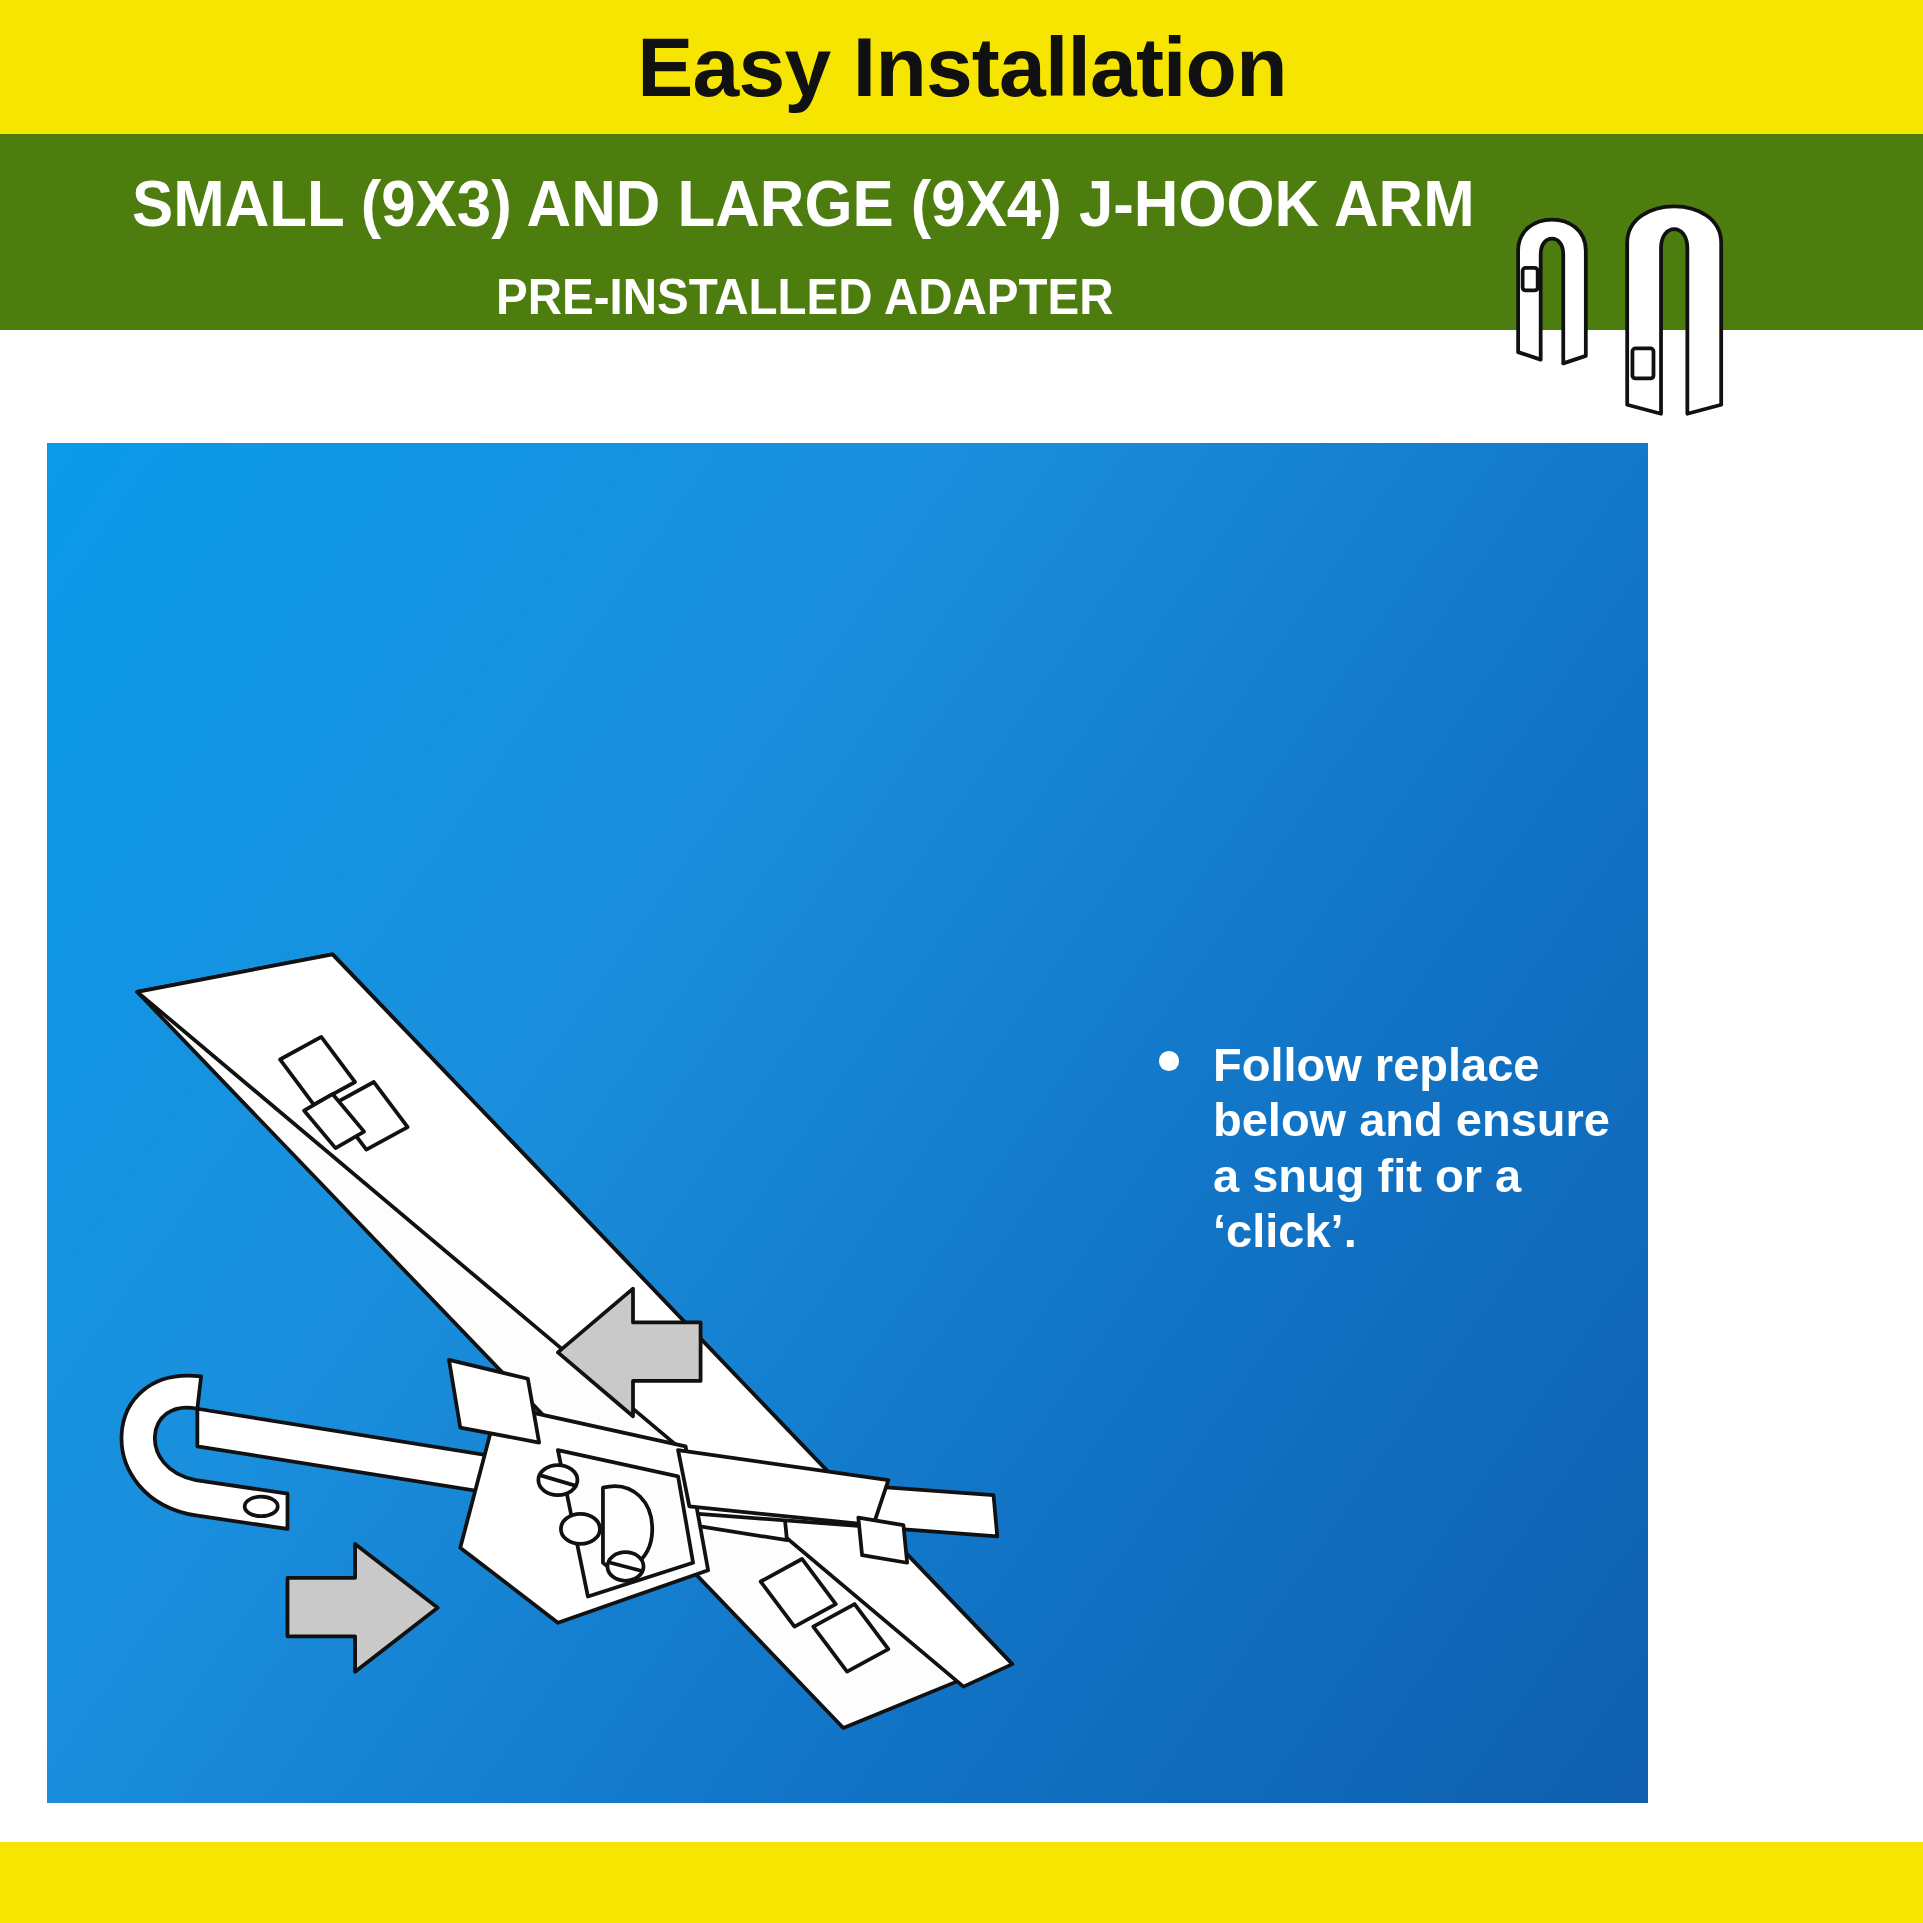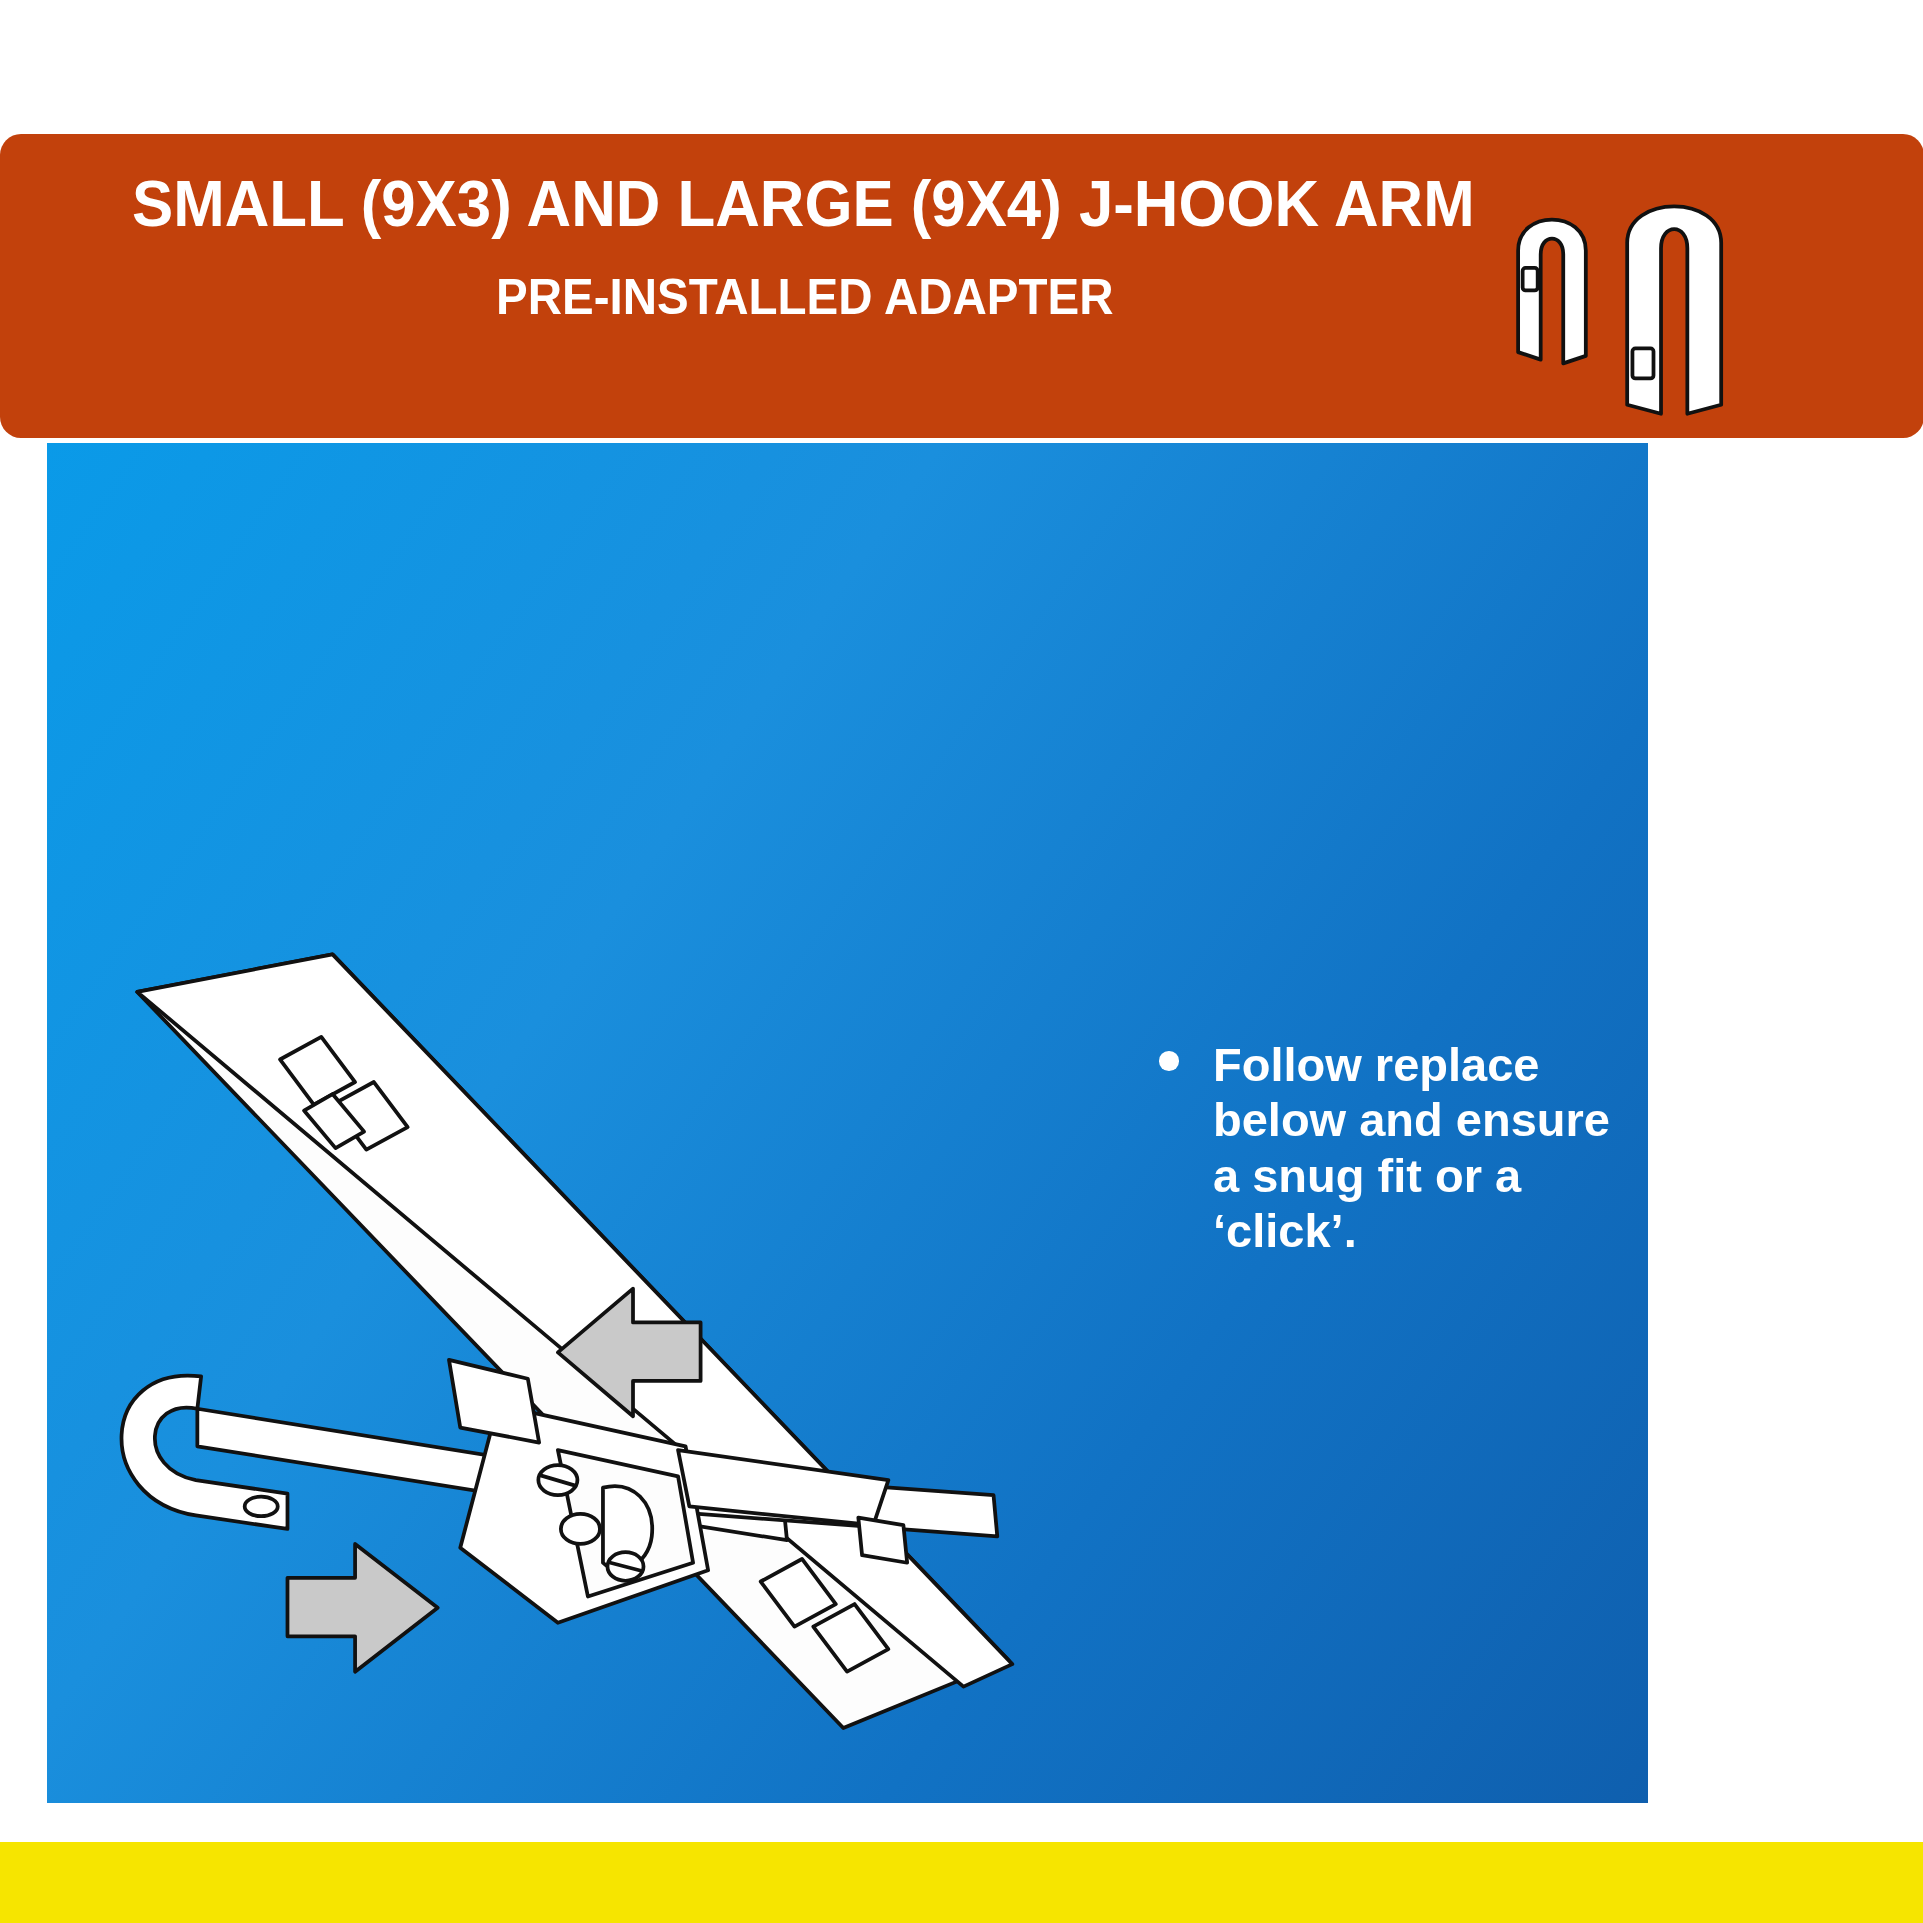--- a/index.html
+++ b/index.html
@@ -41,23 +41,22 @@
     letter-spacing: -0.8px;
     line-height: 1;
   }
 
   
   .black-band {
     position: absolute;
     left: 0;
     top: 134px;
     width: 1924px;
-    height: 304px;
-    background: #c2410c;
-    border-radius: 21px;
+    height: 196px;
+    background: #4d7c0f;
   }
   .black-band .hdr-main {
     position: absolute;
     left: 132px;
     top: 32px;
     font-weight: bold;
     font-size: 65px;
     color: #ffffff;
     letter-spacing: 0px;
     white-space: nowrap;
@@ -165,20 +164,23 @@
     width: 1924px;
     height: 39px;
     background: #ffffff;
   }
 </style>
 </head>
 <body>
 
 <div class="page">
 
+  <div class="yellow-band">
+    <div class="title">Easy Installation</div>
+  </div>
 
   <div class="black-band">
     <div class="hdr-main">SMALL (9X3) AND LARGE (9X4) J-HOOK ARM</div>
     <div class="hdr-sub">PRE-INSTALLED ADAPTER</div>
 
     <svg class="hook-art" viewBox="0 0 480 340" xmlns="http://www.w3.org/2000/svg">
 
       <g fill="#ffffff" stroke="#111111" stroke-width="5" stroke-linejoin="round">
         <path d="M60 230 L60 95 C60 40 150 40 150 95 L150 235 L120 245 L120 100 C120 72 90 72 90 100 L90 240 Z"></path>
         <rect x="66" y="118" width="20" height="30" rx="4"></rect>

